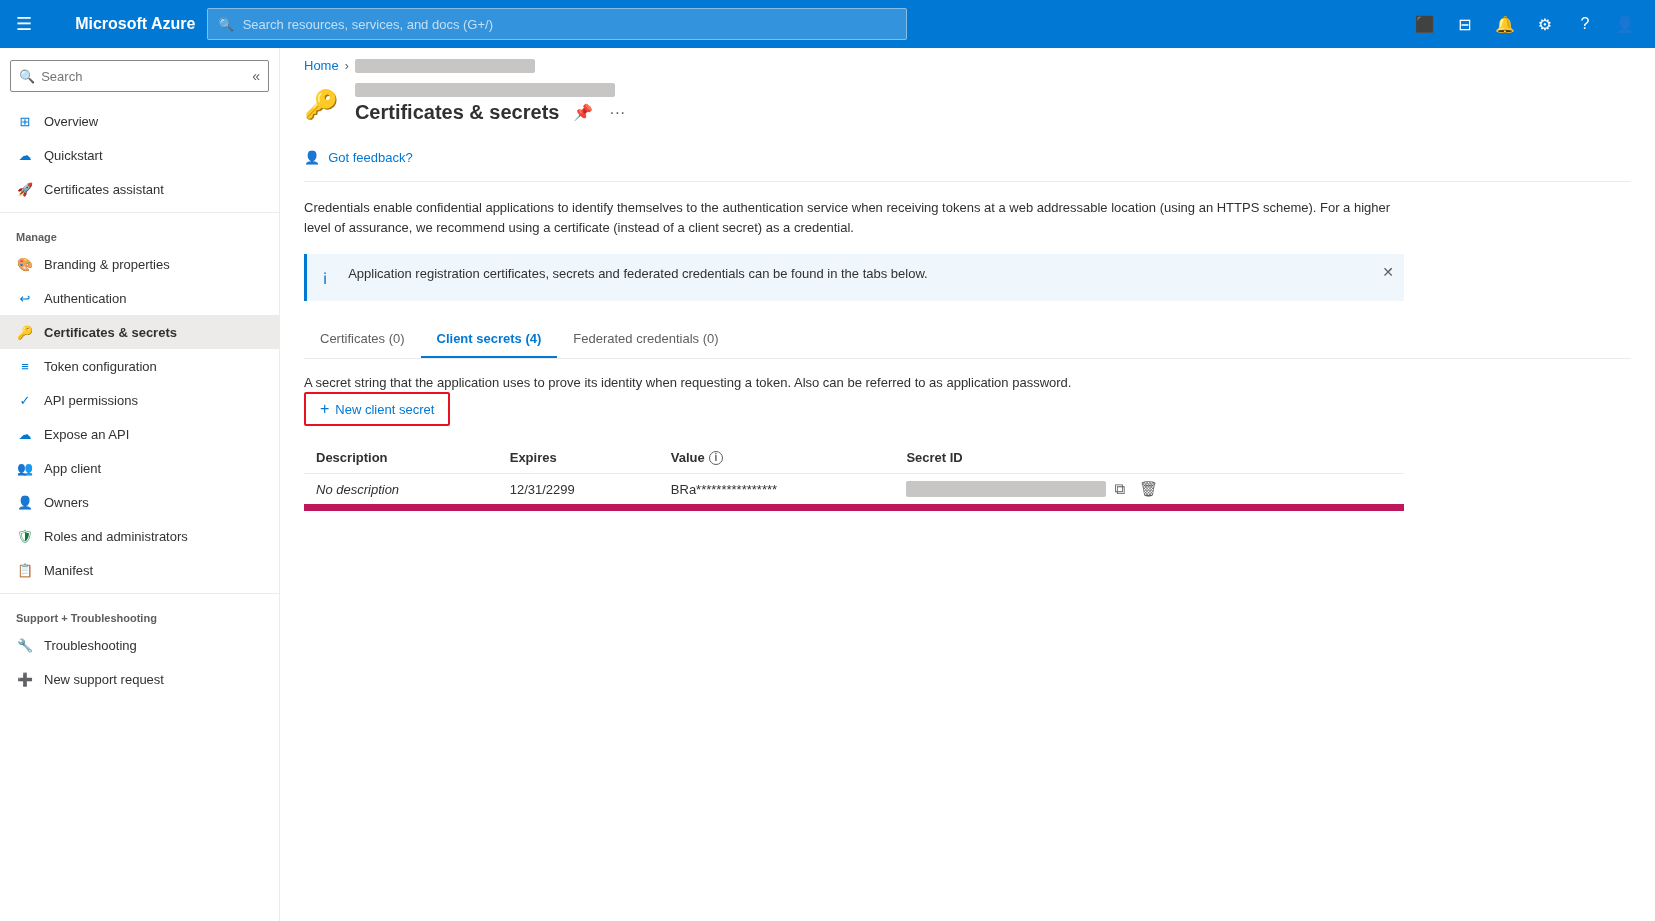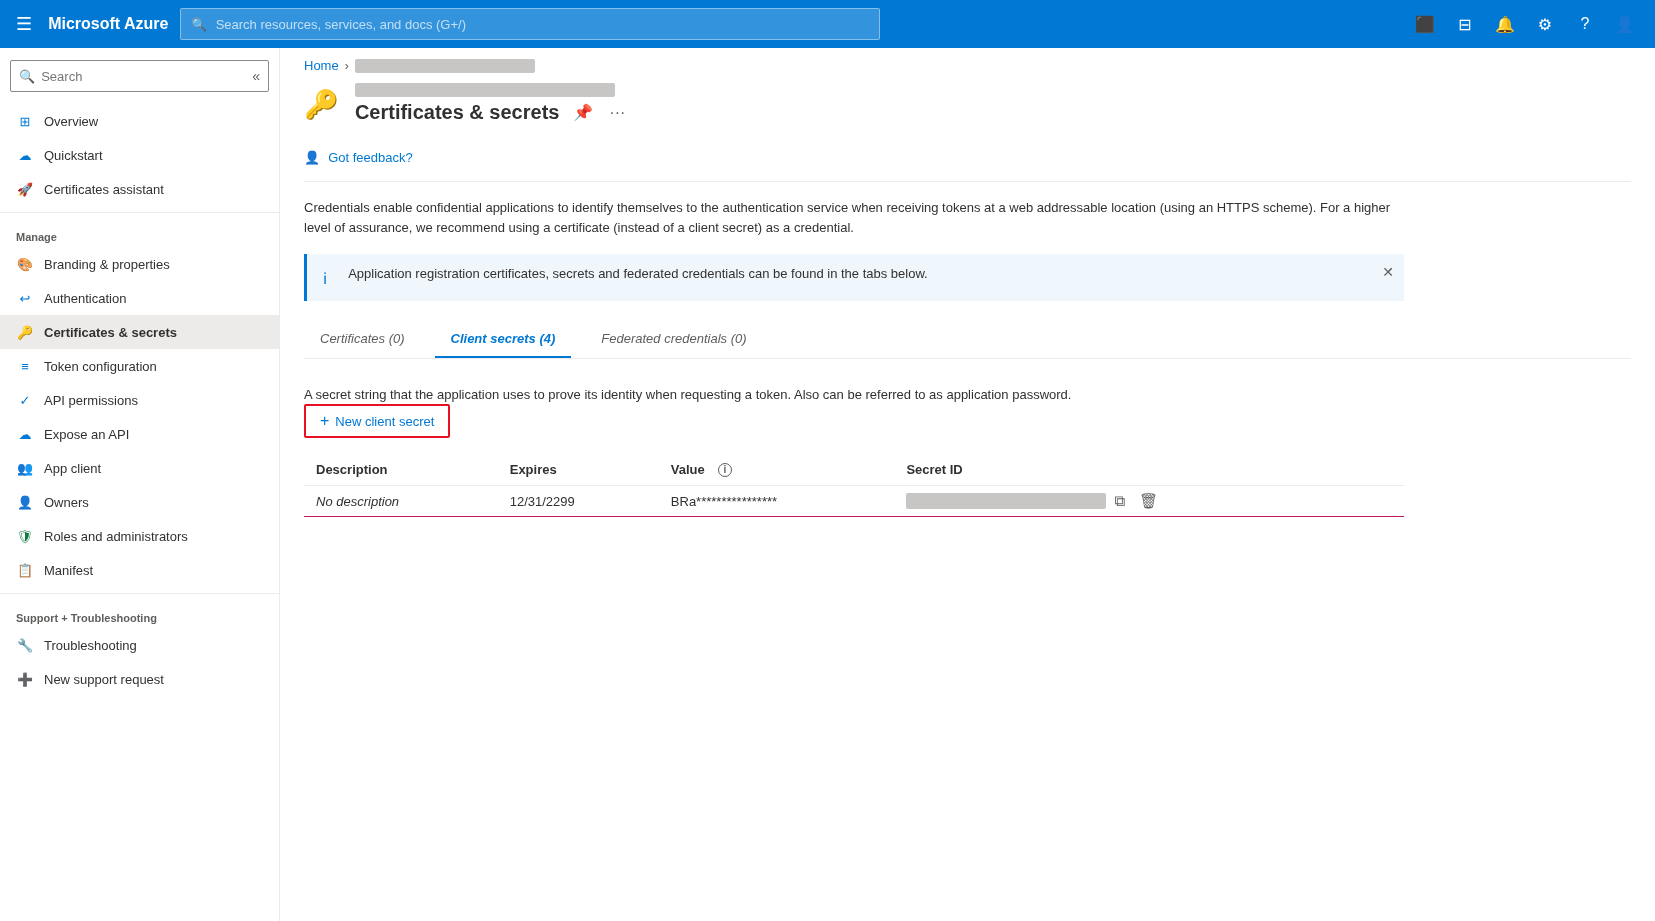--- a/index.html
+++ b/index.html
@@ -9,21 +9,21 @@
     .top-nav {
       background: #0078d4;
       height: 48px;
       display: flex;
       align-items: center;
       padding: 0 12px;
       gap: 12px;
       color: white;
     }
     .top-nav-hamburger { font-size: 18px; cursor: pointer; padding: 4px; }
-    .top-nav-logo { font-weight: 600; font-size: 16px; white-space: nowrap; }
+    .top-nav-logo { font-weight: 600; font-size: 16px; white-space: nowrap; margin-left: 27px; }
     .top-nav-search {
       flex: 1;
       max-width: 700px;
       background: rgba(255,255,255,0.2);
       border: 1px solid rgba(255,255,255,0.4);
       border-radius: 2px;
       height: 32px;
       display: flex;
       align-items: center;
       padding: 0 10px;
@@ -202,24 +202,23 @@
     .info-banner-text { font-size: 13px; color: #323130; flex: 1; margin-left: 11px; }
     .info-banner-close {
       background: none; border: none; cursor: pointer;
       font-size: 14px; color: #605e5c;
       position: absolute; right: 10px; top: 10px;
     }
 
     
     .tabs {
       display: flex;
-      gap: 14px;
+      gap: 0;
       border-bottom: 1px solid #edebe9;
-      margin-bottom: 28px;
-      font-style: italic;
+      margin-bottom: 16px;
     }
     .tab {
       padding: 10px 16px;
       font-size: 13px;
       cursor: pointer;
       color: #605e5c;
       border-bottom: 2px solid transparent;
       white-space: nowrap;
     }
     .tab.active {
@@ -264,27 +263,27 @@
       font-size: 13px;
       font-weight: 600;
       color: #323130;
       border-bottom: 1px solid #edebe9;
       background: white;
     }
     .secrets-table td {
       padding: 2px 12px;
       font-size: 13px;
       color: #323130;
-      border-bottom: 1px solid #be185d;
+      border-bottom: 7px solid #be185d;
     }
 
     .value-info {
       display: inline-flex;
       align-items: center;
-      gap: 13px;
+      gap: 4px;
     }
     .info-circle {
       width: 14px; height: 14px;
       border-radius: 50%;
       border: 1px solid #605e5c;
       display: inline-flex;
       align-items: center;
       justify-content: center;
       font-size: 10px;
       color: #605e5c;

